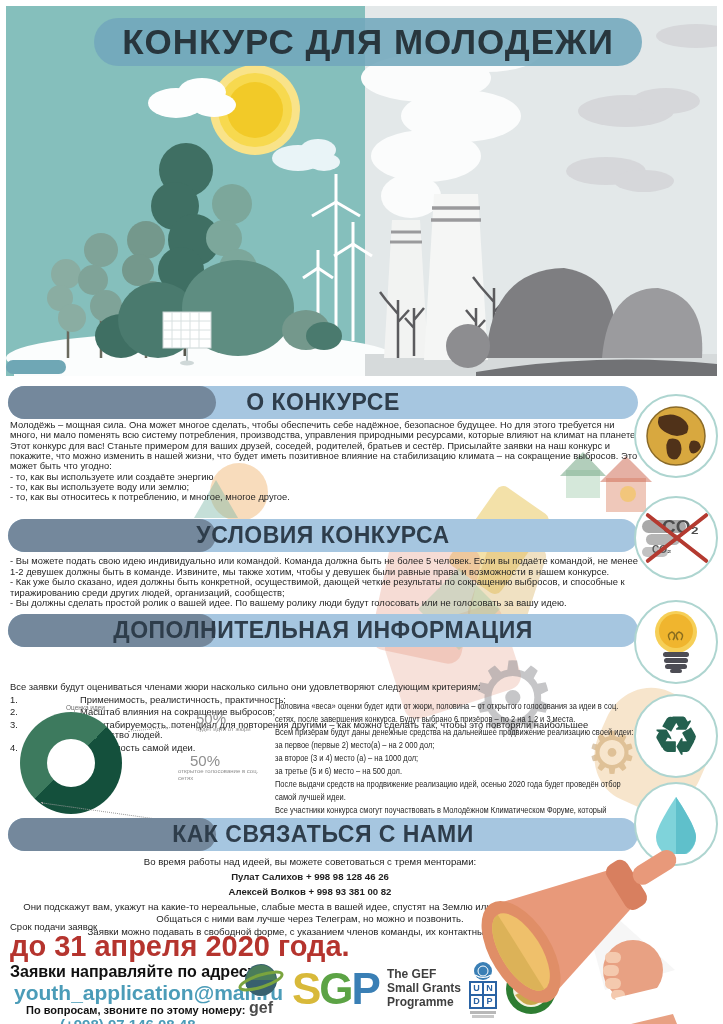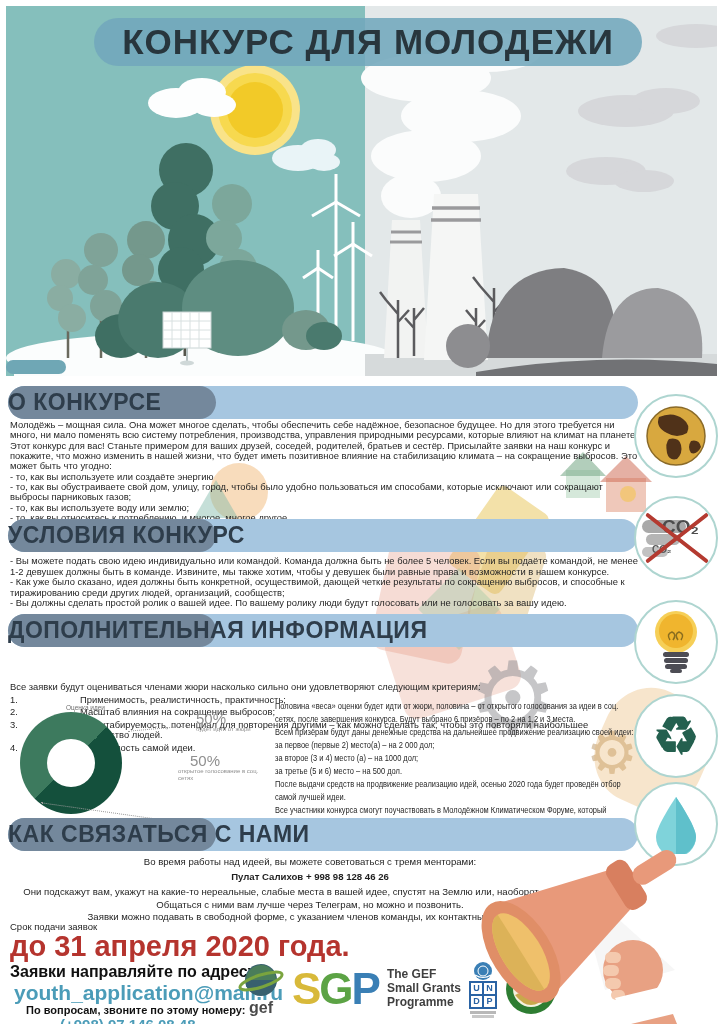--- a/index.html
+++ b/index.html
@@ -11,21 +11,21 @@
   .hero-left{position:absolute;left:0;top:0;width:359px;height:100%;background:#85bfbc;}
   .hero-right{position:absolute;left:359px;top:0;right:0;height:100%;background:#e3e8e9;}
   .scene{position:absolute;left:0;top:0;}
   .title-pill{position:absolute;left:88px;top:12px;width:548px;height:48px;border-radius:26px;
     background:rgba(114,167,188,.88);display:flex;align-items:center;justify-content:center;
     font-size:35px;font-weight:bold;color:#28363d;letter-spacing:1px;}
 
   
   .bar{position:absolute;left:8px;width:630px;height:33px;background:#a6c6e0;border-radius:17px;z-index:3;}
   .bar .cap{position:absolute;left:0;top:0;width:208px;height:33px;background:#74889c;border-radius:17px;}
-  .bar .t{position:relative;line-height:33px;font-size:23px;font-weight:bold;color:#2e3d4b;letter-spacing:.5px;}
+  .bar .t{position:relative;text-align:center;line-height:33px;font-size:23px;font-weight:bold;color:#2e3d4b;letter-spacing:.5px;}
 
   .body-txt{position:absolute;left:10px;width:628px;color:#262626;z-index:2;}
   .about-txt{top:420px;font-size:9.4px;line-height:1.1;}
   .cond-txt{top:556px;font-size:9.4px;line-height:1.12;}
   .info-txt{top:652px;font-size:9.4px;line-height:1.12;margin-top:30px;}
   .crit{display:flex;margin-top:2px;}
   .crit .n{width:70px;flex:none;}
   .prize-txt{position:absolute;left:275px;top:700px;width:424px;font-size:8.8px;line-height:1.48;
     color:#262626;transform:scaleX(.85);transform-origin:0 0;z-index:2;}
   .contact-txt{position:absolute;left:10px;top:856px;width:600px;font-size:9.6px;line-height:1.34;color:#1e1e1e;z-index:2;text-align:center;}
@@ -233,28 +233,27 @@
   <div class="wm" style="left:586px;top:724px;font-size:58px;color:#b9935f;opacity:.5;line-height:1">⚙</div>
   <div class="wm" style="left:598px;top:690px;width:110px;height:118px;border-radius:42%;background:#e8b56e;opacity:.35;transform:rotate(24deg)"></div>
 
   <div class="bar" style="top:386px">
     <div class="cap"></div>
     <div class="t">О КОНКУРСЕ</div>
   </div>
   <div class="body-txt about-txt">
     <div>Молодёжь – мощная сила. Она может многое сделать, чтобы обеспечить себе надёжное, безопасное будущее. Но для этого требуется ни много, ни мало поменять всю систему потребления, производства, управления природными ресурсами, которые влияют на климат на планете. Этот конкурс для вас! Станьте примером для ваших друзей, соседей, родителей, братьев и сестёр.  Присылайте заявки на наш конкурс и покажите, что можно изменить в нашей жизни, что будет иметь позитивное влияние на стабилизацию климата – на сокращение выбросов. Это может быть что угодно:</div>
     <div>- то, как вы используете или создаёте энергию</div>
-    <div>- то, как вы обустраиваете свой дом, улицу, город, чтобы было удобно пользоваться им способами, которые исключают или сокращают выбросы парниковых газов;</div>
     <div>- то, как вы используете воду или землю;</div>
     <div>- то, как вы относитесь к потреблению, и многое, многое другое.</div>
   </div>
 
   <div class="bar" style="top:519px">
     <div class="cap"></div>
-    <div class="t">УСЛОВИЯ КОНКУРС</div>
+    <div class="t">УСЛОВИЯ КОНКУРСА</div>
   </div>
   <div class="body-txt cond-txt">
     <div>- Вы можете подать свою идею индивидуально или командой. Команда должна быть не более 5 человек. Если вы подаёте командой, не менее 1-2 девушек должны быть в команде. Извините, мы также хотим, чтобы у девушек были равные права и возможности в нашем конкурсе.</div>
     <div>- Как уже было сказано, идея должны быть конкретной, осуществимой, дающей четкие результаты по сокращению выбросов, и способные к тиражированию среди других людей, организаций, сообществ;</div>
     <div>- Вы должны сделать простой ролик о вашей идее. По вашему ролику люди будут голосовать или не голосовать за вашу идею.</div>
   </div>
 
   <div class="bar" style="top:614px">
     <div class="cap"></div>
     <div class="t">ДОПОЛНИТЕЛЬНАЯ ИНФОРМАЦИЯ</div>
@@ -298,20 +297,21 @@
     <div>Все участники конкурса смогут поучаствовать в Молодёжном Климатическом Форуме, который пройдет в Ташкенте осенью этого года.</div>
   </div>
 
   <div class="bar" style="top:818px">
     <div class="cap"></div>
     <div class="t">КАК СВЯЗАТЬСЯ С НАМИ</div>
   </div>
   <div class="contact-txt">
     <div>Во время работы над идеей, вы можете советоваться с тремя менторами:</div>
     <div class="mentor">Пулат Салихов + 998 98 128 46 26</div>
+    <div class="mentor">Алексей Волков + 998 93 381 00 82</div>
     <div>Они подскажут вам, укажут на какие-то нереальные, слабые места в вашей идее, спустят на Землю или, наоборот, приободрят. Общаться с ними вам лучше через Телеграм, но можно и позвонить.</div>
     <div>Заявки можно подавать в свободной форме, с указанием членов команды, их контактных номеров.</div>
   </div>
 
   <div class="f-label">Срок подачи заявок</div>
   <div class="f-deadline">до 31 апреля 2020 года.</div>
   <div class="f-addr">Заявки направляйте по адресу:</div>
   <div class="f-email">youth_application@mail.ru</div>
   <div class="f-phlbl">По вопросам, звоните по этому номеру:</div>
   <div class="f-phone">(+998) 97 146 08 48</div>

